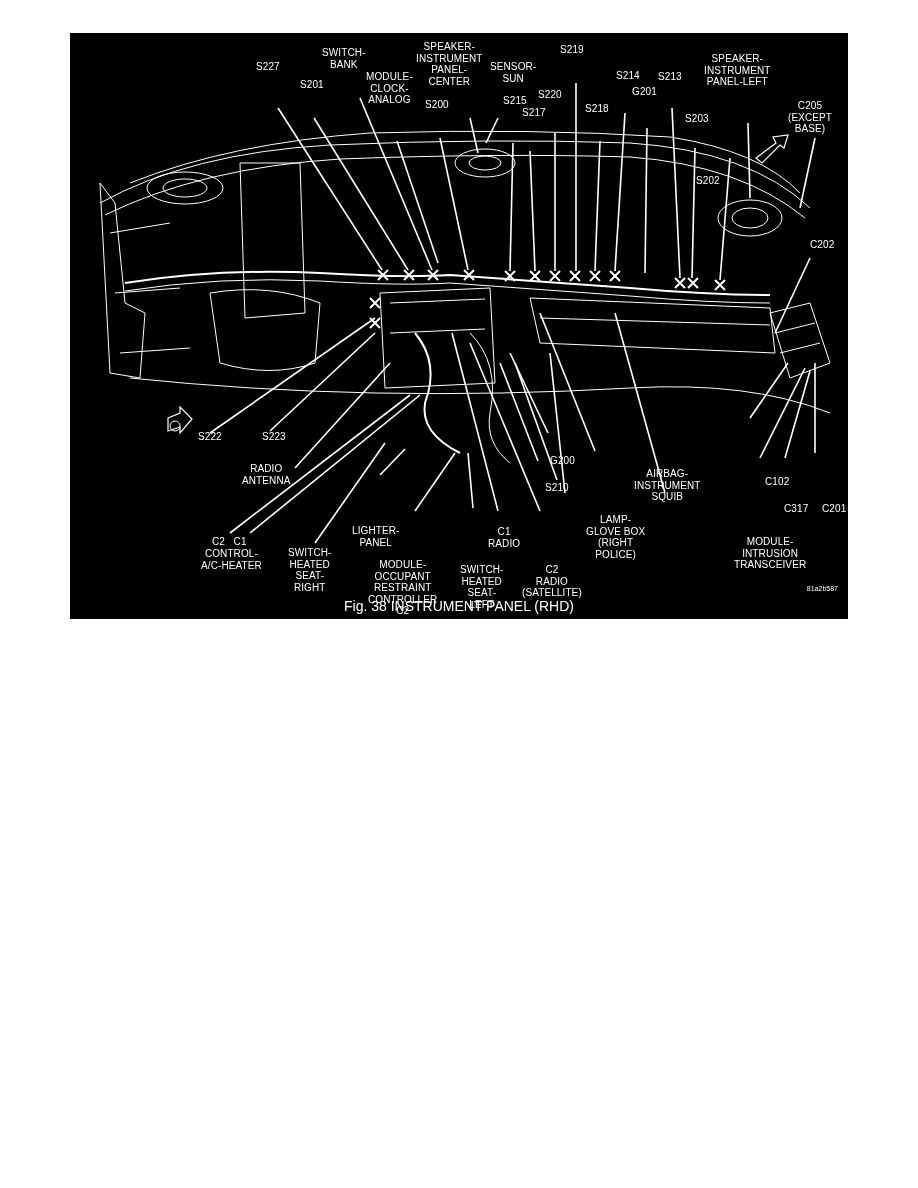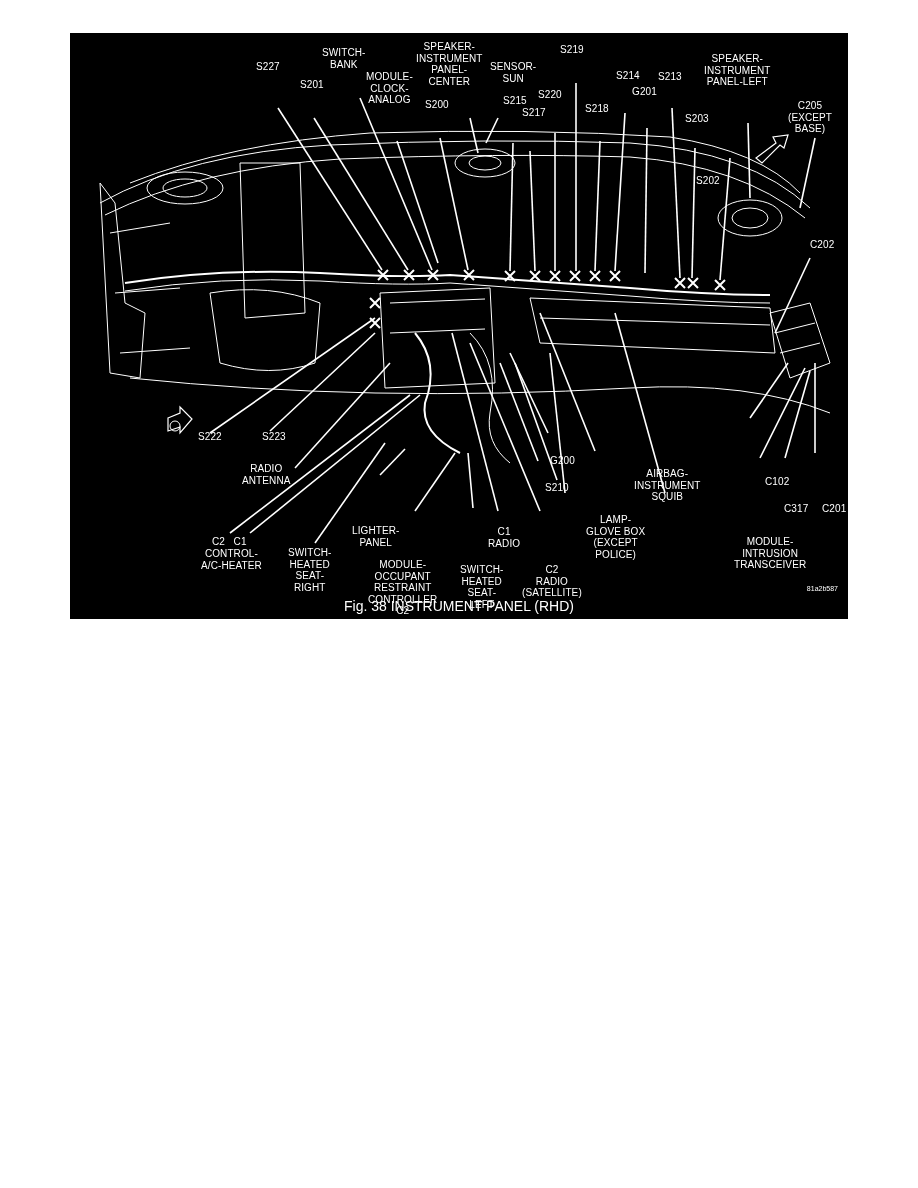--- a/index.html
+++ b/index.html
@@ -184,21 +184,21 @@
 LEFT</div>
   <div class="lbl" style="left:418px;top:493px;">C1
 RADIO</div>
   <div class="lbl" style="left:452px;top:531px;">C2
 RADIO
 (SATELLITE)</div>
   <div class="lbl" style="left:480px;top:422px;">G200</div>
   <div class="lbl" style="left:475px;top:449px;">S210</div>
   <div class="lbl" style="left:516px;top:481px;">LAMP-
 GLOVE BOX
-(EXCEPT
+(RIGHT
 POLICE)</div>
   <div class="lbl" style="left:564px;top:435px;">AIRBAG-
 INSTRUMENT
 SQUIB</div>
   <div class="lbl" style="left:664px;top:503px;">MODULE-
 INTRUSION
 TRANSCEIVER</div>
   <div class="lbl" style="left:695px;top:443px;">C102</div>
   <div class="lbl" style="left:714px;top:470px;">C317</div>
   <div class="lbl" style="left:752px;top:470px;">C201</div>

